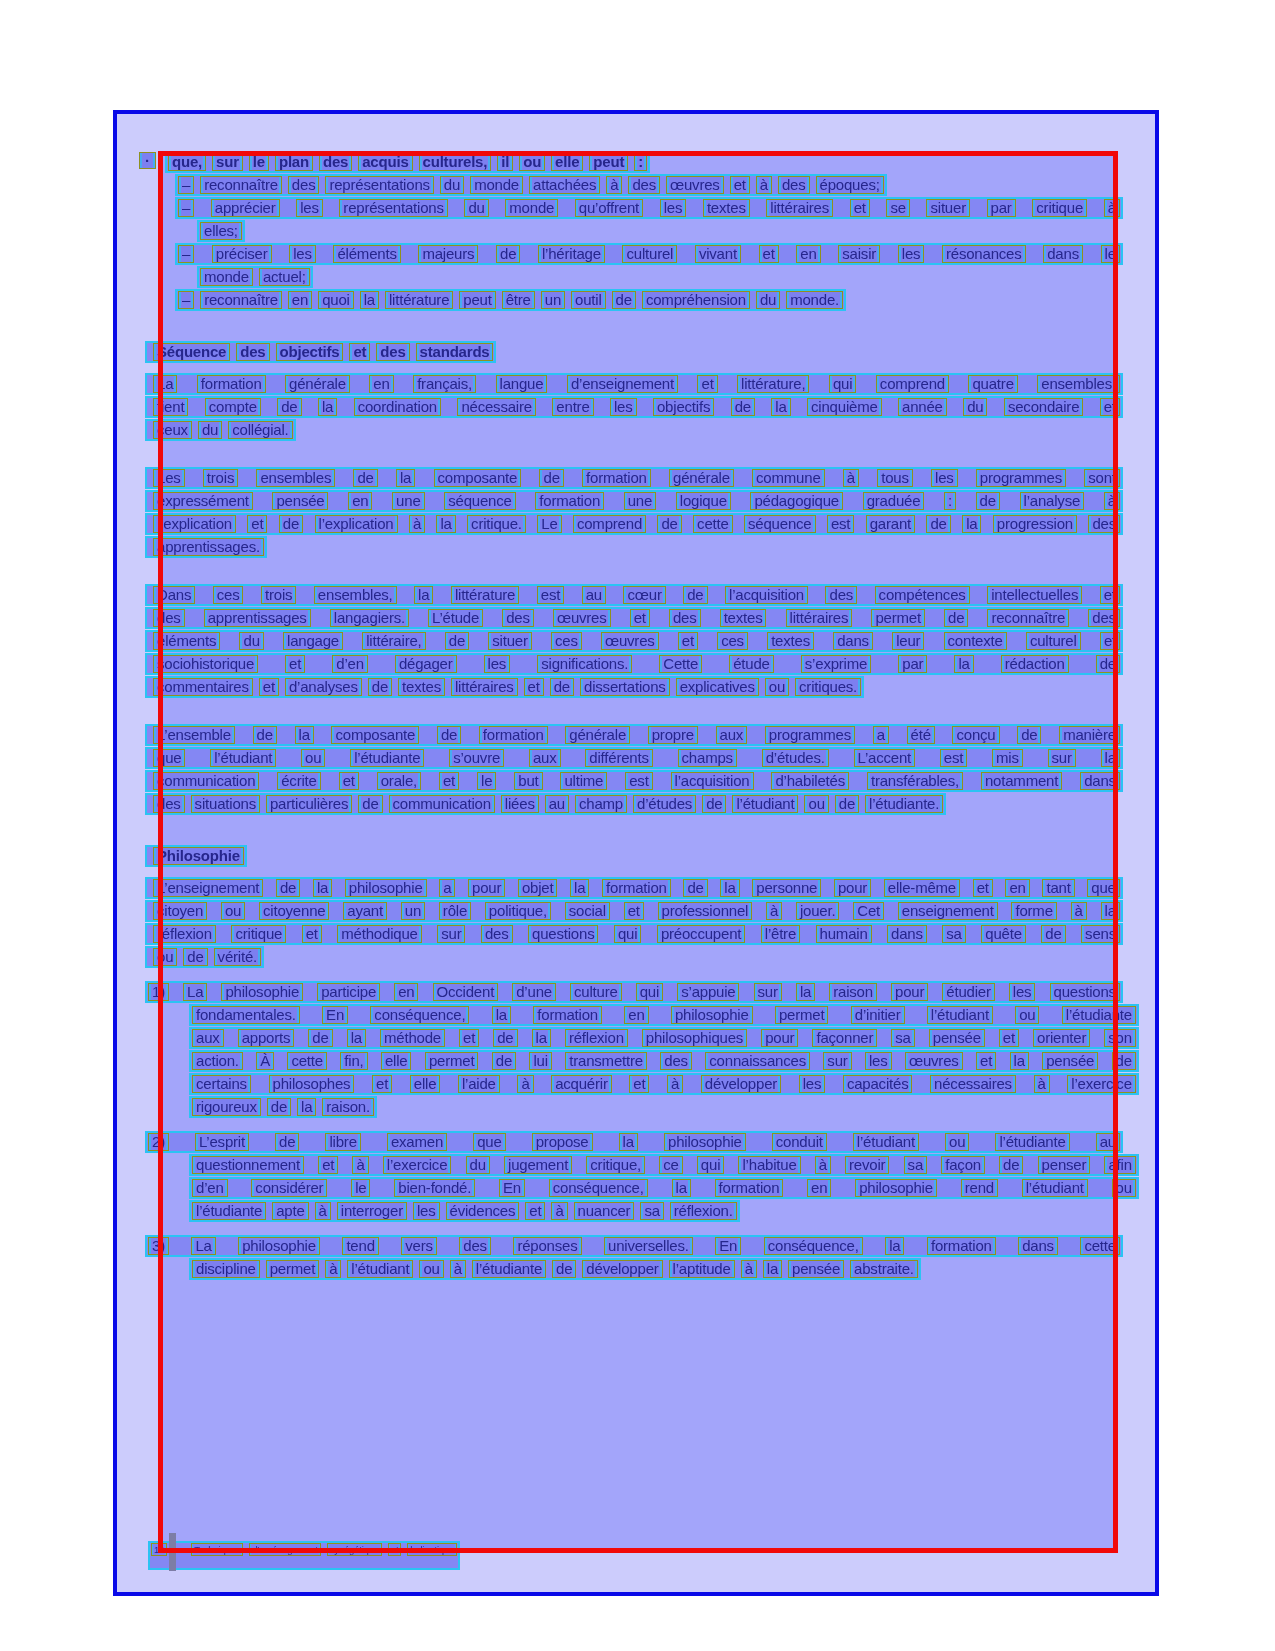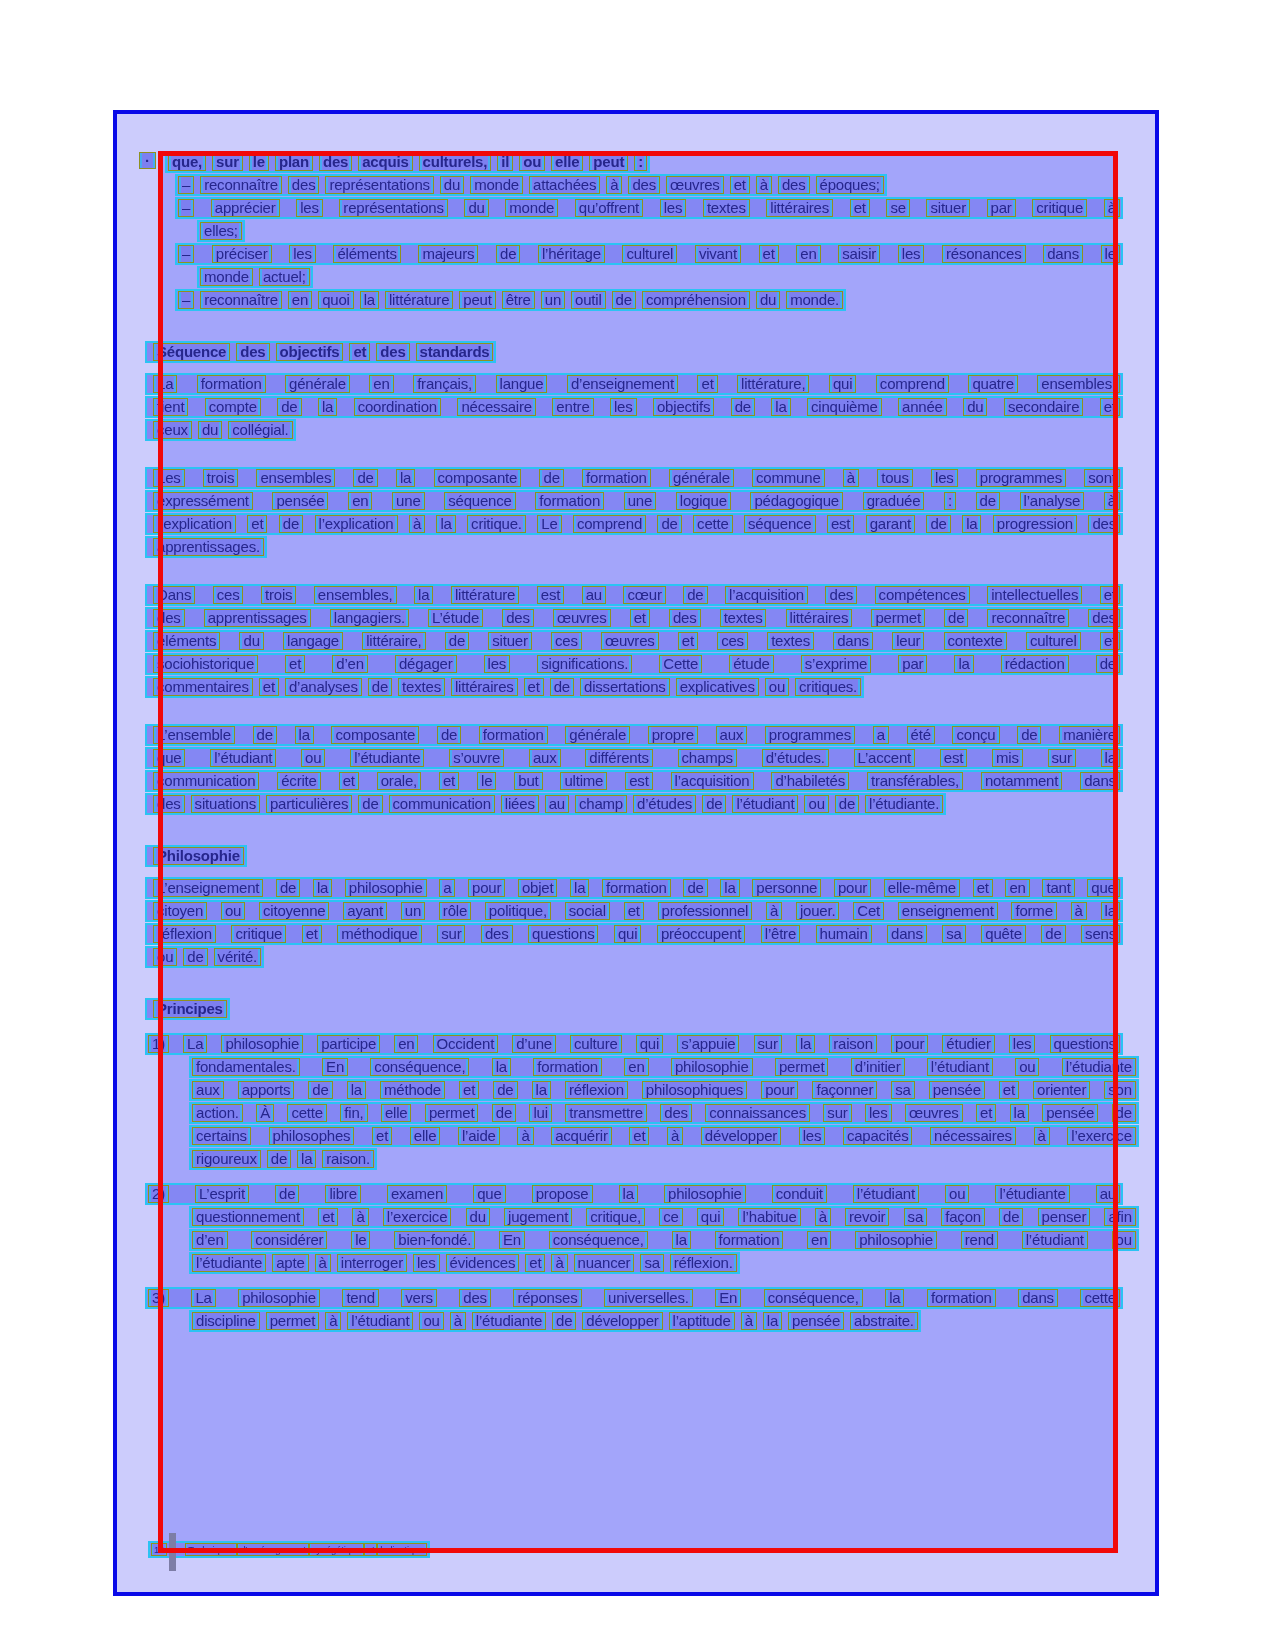--- a/index.html
+++ b/index.html
@@ -91,22 +91,22 @@
     width:17px;height:17px;
     text-align:center;
     font-weight:bold;
   }
   
   .footer{
     position:absolute;left:31px;top:1427px;
     z-index:2;
   }
   .footer-line{
-    height:17px;
-    gap:0;
+    height:29px;
+    gap:6px;
   }
   .footer .word{
     height:13px;
     font-size:9.5px;line-height:11px;
     padding:0 2px;
     box-shadow:inset 1px 0 0 rgba(43,195,243,.65), inset -1px 0 0 rgba(43,195,243,.65);
   }
   .footer .pnum{margin-right:18px;}
   .footer-bar{
     position:absolute;left:21px;top:-8px;
@@ -535,25 +535,20 @@
             <span class="word">quête</span>
             <span class="word">de</span>
             <span class="word">sens</span>
           </div>
           <div class="line ind-none">
             <span class="word">ou</span>
             <span class="word">de</span>
             <span class="word">vérité.</span>
           </div>
         </div>
-        <div class="block block-heading">
-          <div class="line ind-none head">
-            <span class="word">Principes</span>
-          </div>
-        </div>
         <div class="block block-numbered">
           <div class="line ind-num just">
             <span class="word">1)</span>
             <span class="word">La</span>
             <span class="word">philosophie</span>
             <span class="word">participe</span>
             <span class="word">en</span>
             <span class="word">Occident</span>
             <span class="word">d’une</span>
             <span class="word">culture</span>

